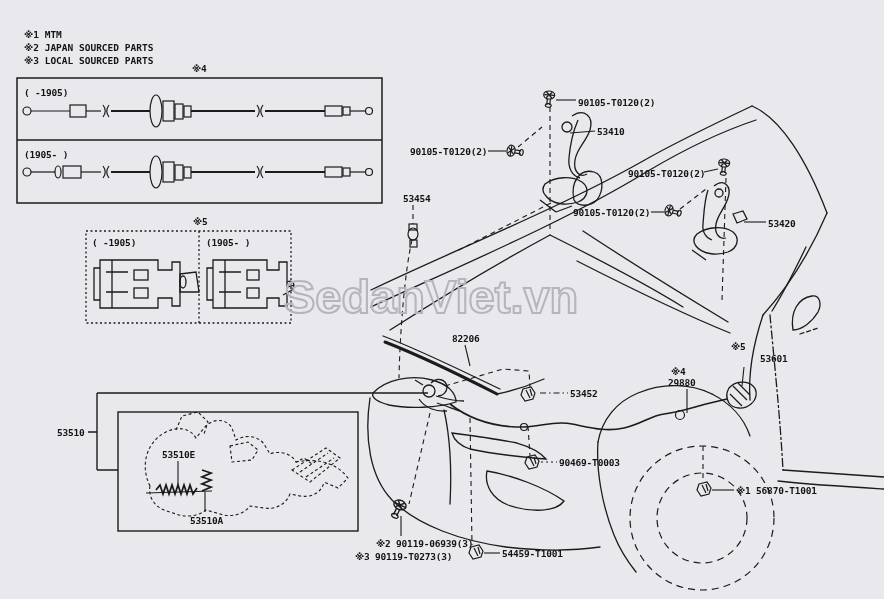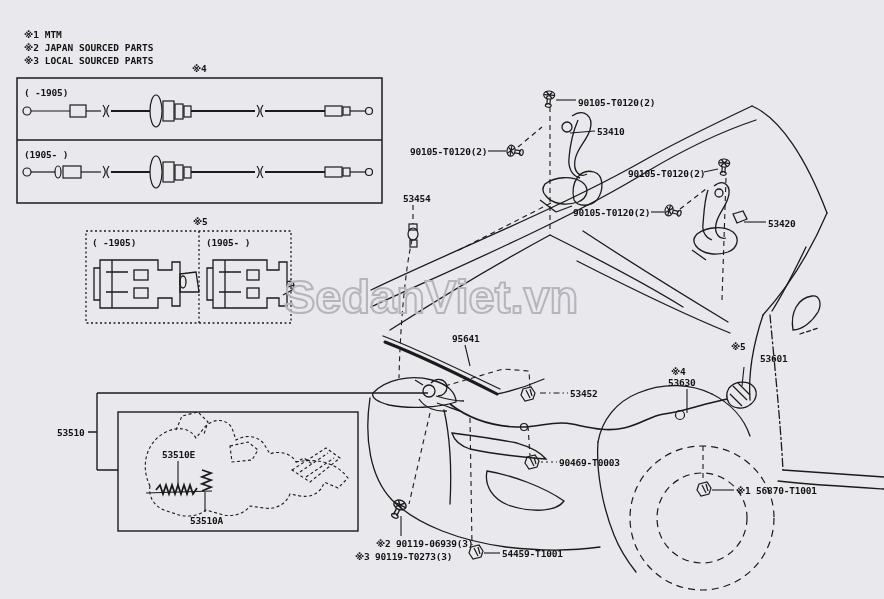--- a/index.html
+++ b/index.html
@@ -270,26 +270,26 @@
   <div class="lbl boxtag" style="left:206px;top:237px">(1905-    )</div>
 
   <div id="labels-layer">
       <div class="lbl" style="left: 578px; top: 97px;">90105-T0120(2)</div>
       <div class="lbl" style="left: 597px; top: 126px;">53410</div>
       <div class="lbl" style="left: 410px; top: 146px;">90105-T0120(2)</div>
       <div class="lbl" style="left: 628px; top: 168px;">90105-T0120(2)</div>
       <div class="lbl" style="left: 573px; top: 207px;">90105-T0120(2)</div>
       <div class="lbl" style="left: 768px; top: 218px;">53420</div>
       <div class="lbl" style="left: 403px; top: 193px;">53454</div>
-      <div class="lbl" style="left: 452px; top: 333px;">95641</div>
+      <div class="lbl" style="left: 452px; top: 333px;">82206</div>
       <div class="lbl" style="left: 570px; top: 388px;">53452</div>
       <div class="lbl" style="left: 731px; top: 341px;">※5</div>
       <div class="lbl" style="left: 760px; top: 353px;">53601</div>
       <div class="lbl" style="left: 671px; top: 366px;">※4</div>
-      <div class="lbl" style="left: 668px; top: 377px;">53630</div>
+      <div class="lbl" style="left: 668px; top: 377px;">29880</div>
       <div class="lbl" style="left: 559px; top: 457px;">90469-T0003</div>
       <div class="lbl" style="left: 57px; top: 427px;">53510</div>
       <div class="lbl" style="left: 162px; top: 449px;">53510E</div>
       <div class="lbl" style="left: 190px; top: 515px; text-align: center;">53510A</div>
       <div class="lbl" style="left: 355px; top: 538px; margin-left: 21px;">※2 90119-06939(3)</div>
       <div class="lbl" style="left: 355px; top: 551px;">※3 90119-T0273(3)</div>
       <div class="lbl" style="left: 502px; top: 548px;">54459-T1001</div>
       <div class="lbl" style="left: 736px; top: 485px;">※1 56870-T1001</div>
     </div>
 

